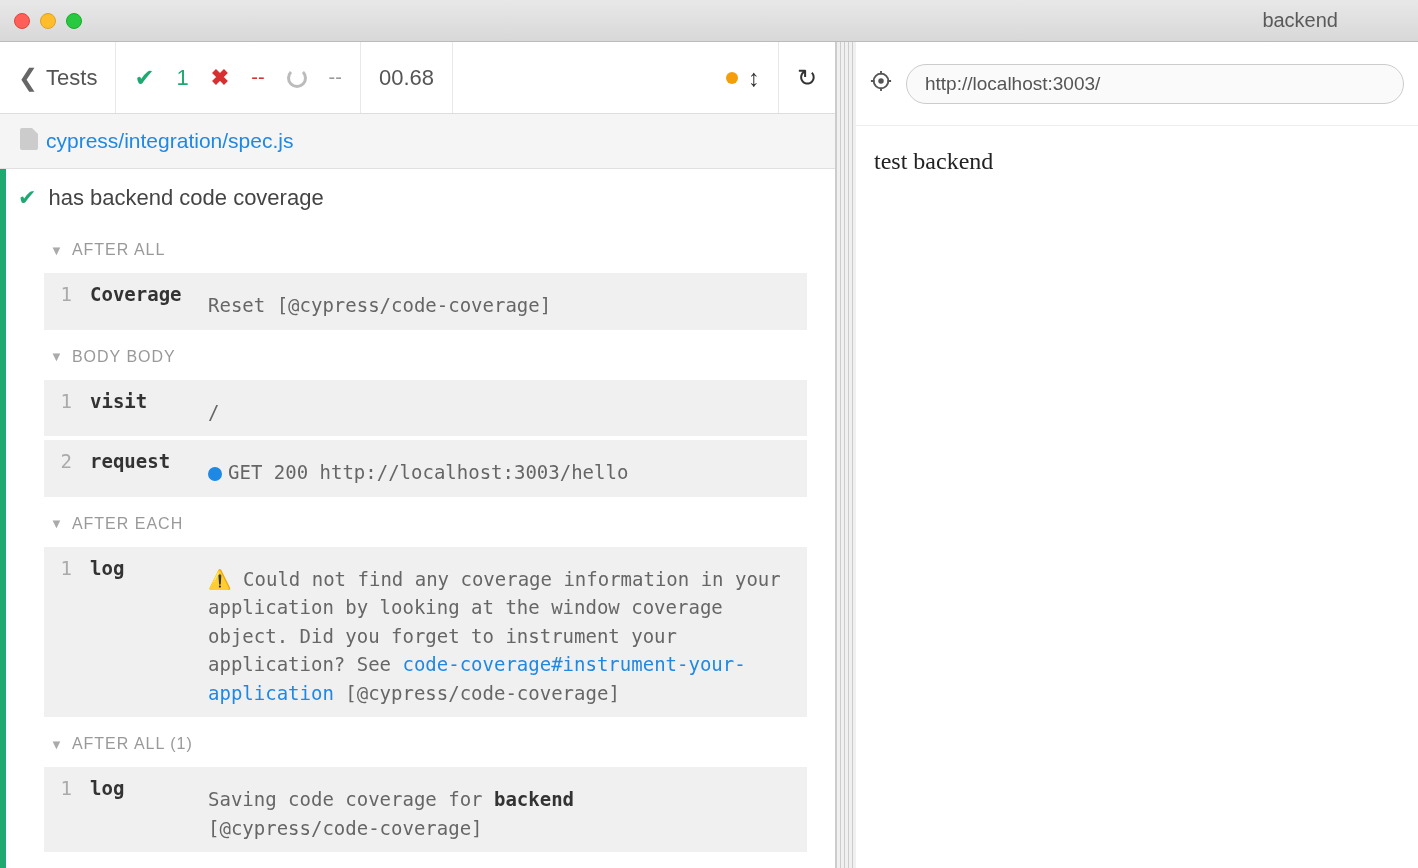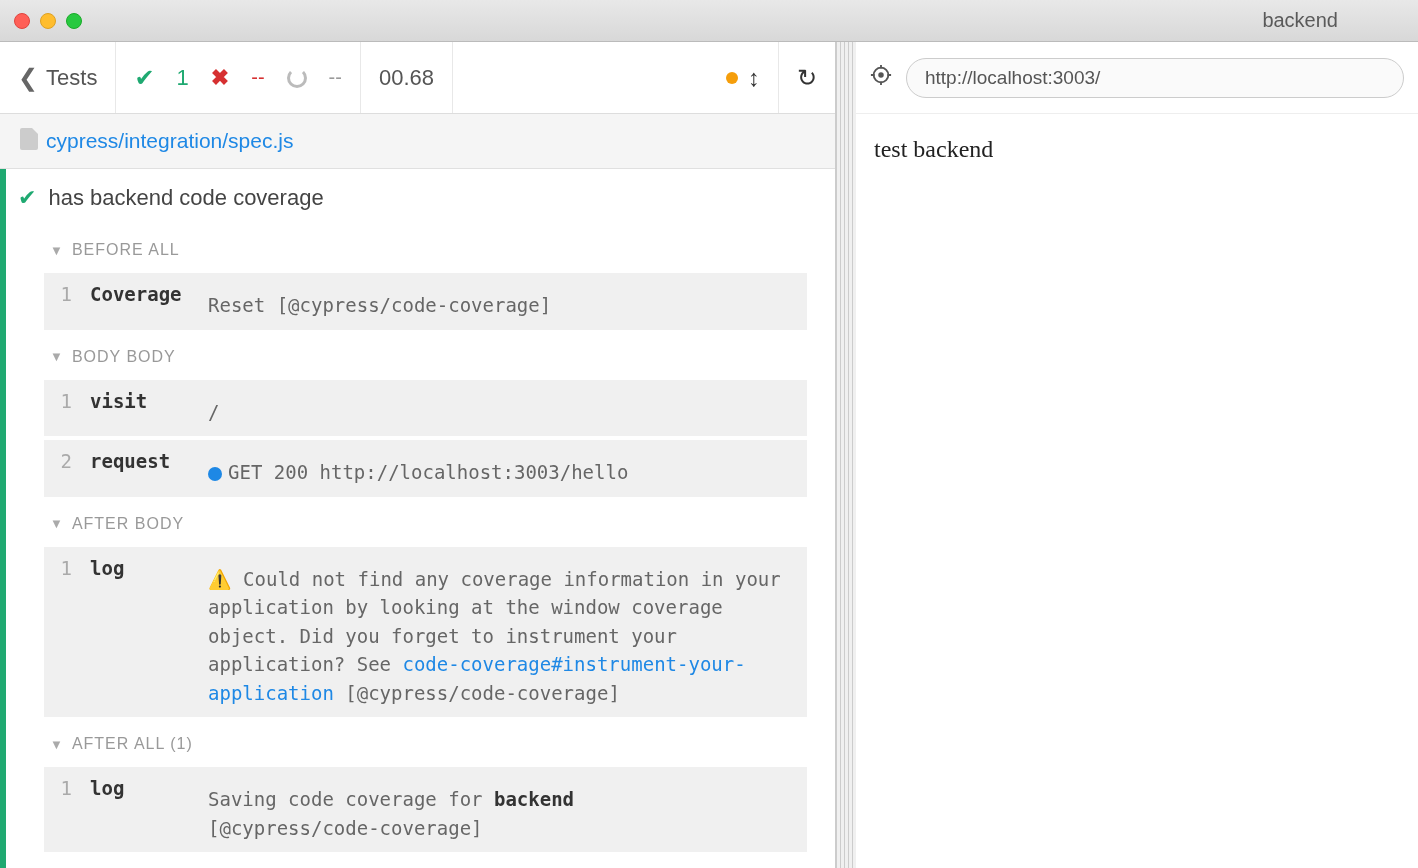--- a/index.html
+++ b/index.html
@@ -50,21 +50,21 @@
 .cmd-row { background: #f0f0f0; padding: 10px 14px; display: flex; align-items: flex-start; gap: 18px; font-family: "SFMono-Regular", Consolas, monospace; font-size: 19px; color: #555; margin-bottom: 4px; }
 .cmd-num { color: #aaa; width: 14px; text-align: right; flex-shrink: 0; }
 .cmd-name { color: #333; font-weight: 600; width: 100px; flex-shrink: 0; }
 .cmd-msg { flex: 1; color: #666; line-height: 1.5; margin-top: 8px; }
 .cmd-msg .blue-dot { width: 14px; height: 14px; background: #1e88e5; border-radius: 50%; display: inline-block; vertical-align: middle; margin-right: 6px; }
 .cmd-msg .link { color: #1e88e5; }
 .cmd-msg strong { color: #333; font-weight: 700; }
 .warn-icon { color: #f59e0b; }
 
 .right { flex: 1; display: flex; flex-direction: column; background: #fff; }
-.urlbar { height: 72px; display: flex; align-items: center; padding: 0 14px; gap: 14px; border-bottom: 1px solid #eee; }
+.urlbar { height: 84px; display: flex; align-items: center; padding: 0 14px; gap: 14px; border-bottom: 1px solid #eee; }
 .target-icon { color: #666; font-size: 22px; }
 .url-input { flex: 1; height: 40px; border: 1px solid #ccc; border-radius: 20px; padding: 0 18px; font-size: 19px; color: #555; background: #fafafa; }
 .preview { padding: 22px 18px; font-family: "Times New Roman", serif; font-size: 24px; color: #222; }
 
 .vdrag { width: 20px; background: repeating-linear-gradient(90deg, #ccc 0 1px, #f0f0f0 1px 4px); cursor: ew-resize; }
 </style>
 </head>
 <body>
 
 <div class="titlebar">
@@ -116,21 +116,21 @@
       <div class="green-bar"></div>
 
       <div class="test-title">
         <span class="check">✔</span>
         <span>has backend code coverage</span>
       </div>
 
       <div class="hooks" id="hooks-container">
           <div class="hook-header">
             <span class="caret-down">▼</span>
-            <span>BEFORE ALL</span>
+            <span>AFTER ALL</span>
           </div>
           <div class="cmd-row">
             <span class="cmd-num">1</span>
             <span class="cmd-name">Coverage</span>
             <span class="cmd-msg">Reset [@cypress/code-coverage]</span>
           </div>
           <div class="hook-header">
             <span class="caret-down">▼</span>
             <span>BODY BODY</span>
           </div>
@@ -139,21 +139,21 @@
             <span class="cmd-name">visit</span>
             <span class="cmd-msg">/</span>
           </div>
           <div class="cmd-row">
             <span class="cmd-num">2</span>
             <span class="cmd-name">request</span>
             <span class="cmd-msg"><span class="blue-dot"></span>GET 200 http://localhost:3003/hello</span>
           </div>
           <div class="hook-header">
             <span class="caret-down">▼</span>
-            <span>AFTER BODY</span>
+            <span>AFTER EACH</span>
           </div>
           <div class="cmd-row">
             <span class="cmd-num">1</span>
             <span class="cmd-name">log</span>
             <span class="cmd-msg"><span class="warn-icon">⚠️</span> Could not find any coverage information in your application by looking at the window coverage object. Did you forget to instrument your application? See <span class="link">code-coverage#instrument-your-application</span> [@cypress/code-coverage]</span>
           </div>
           <div class="hook-header">
             <span class="caret-down">▼</span>
             <span>AFTER ALL (1)</span>
           </div>

